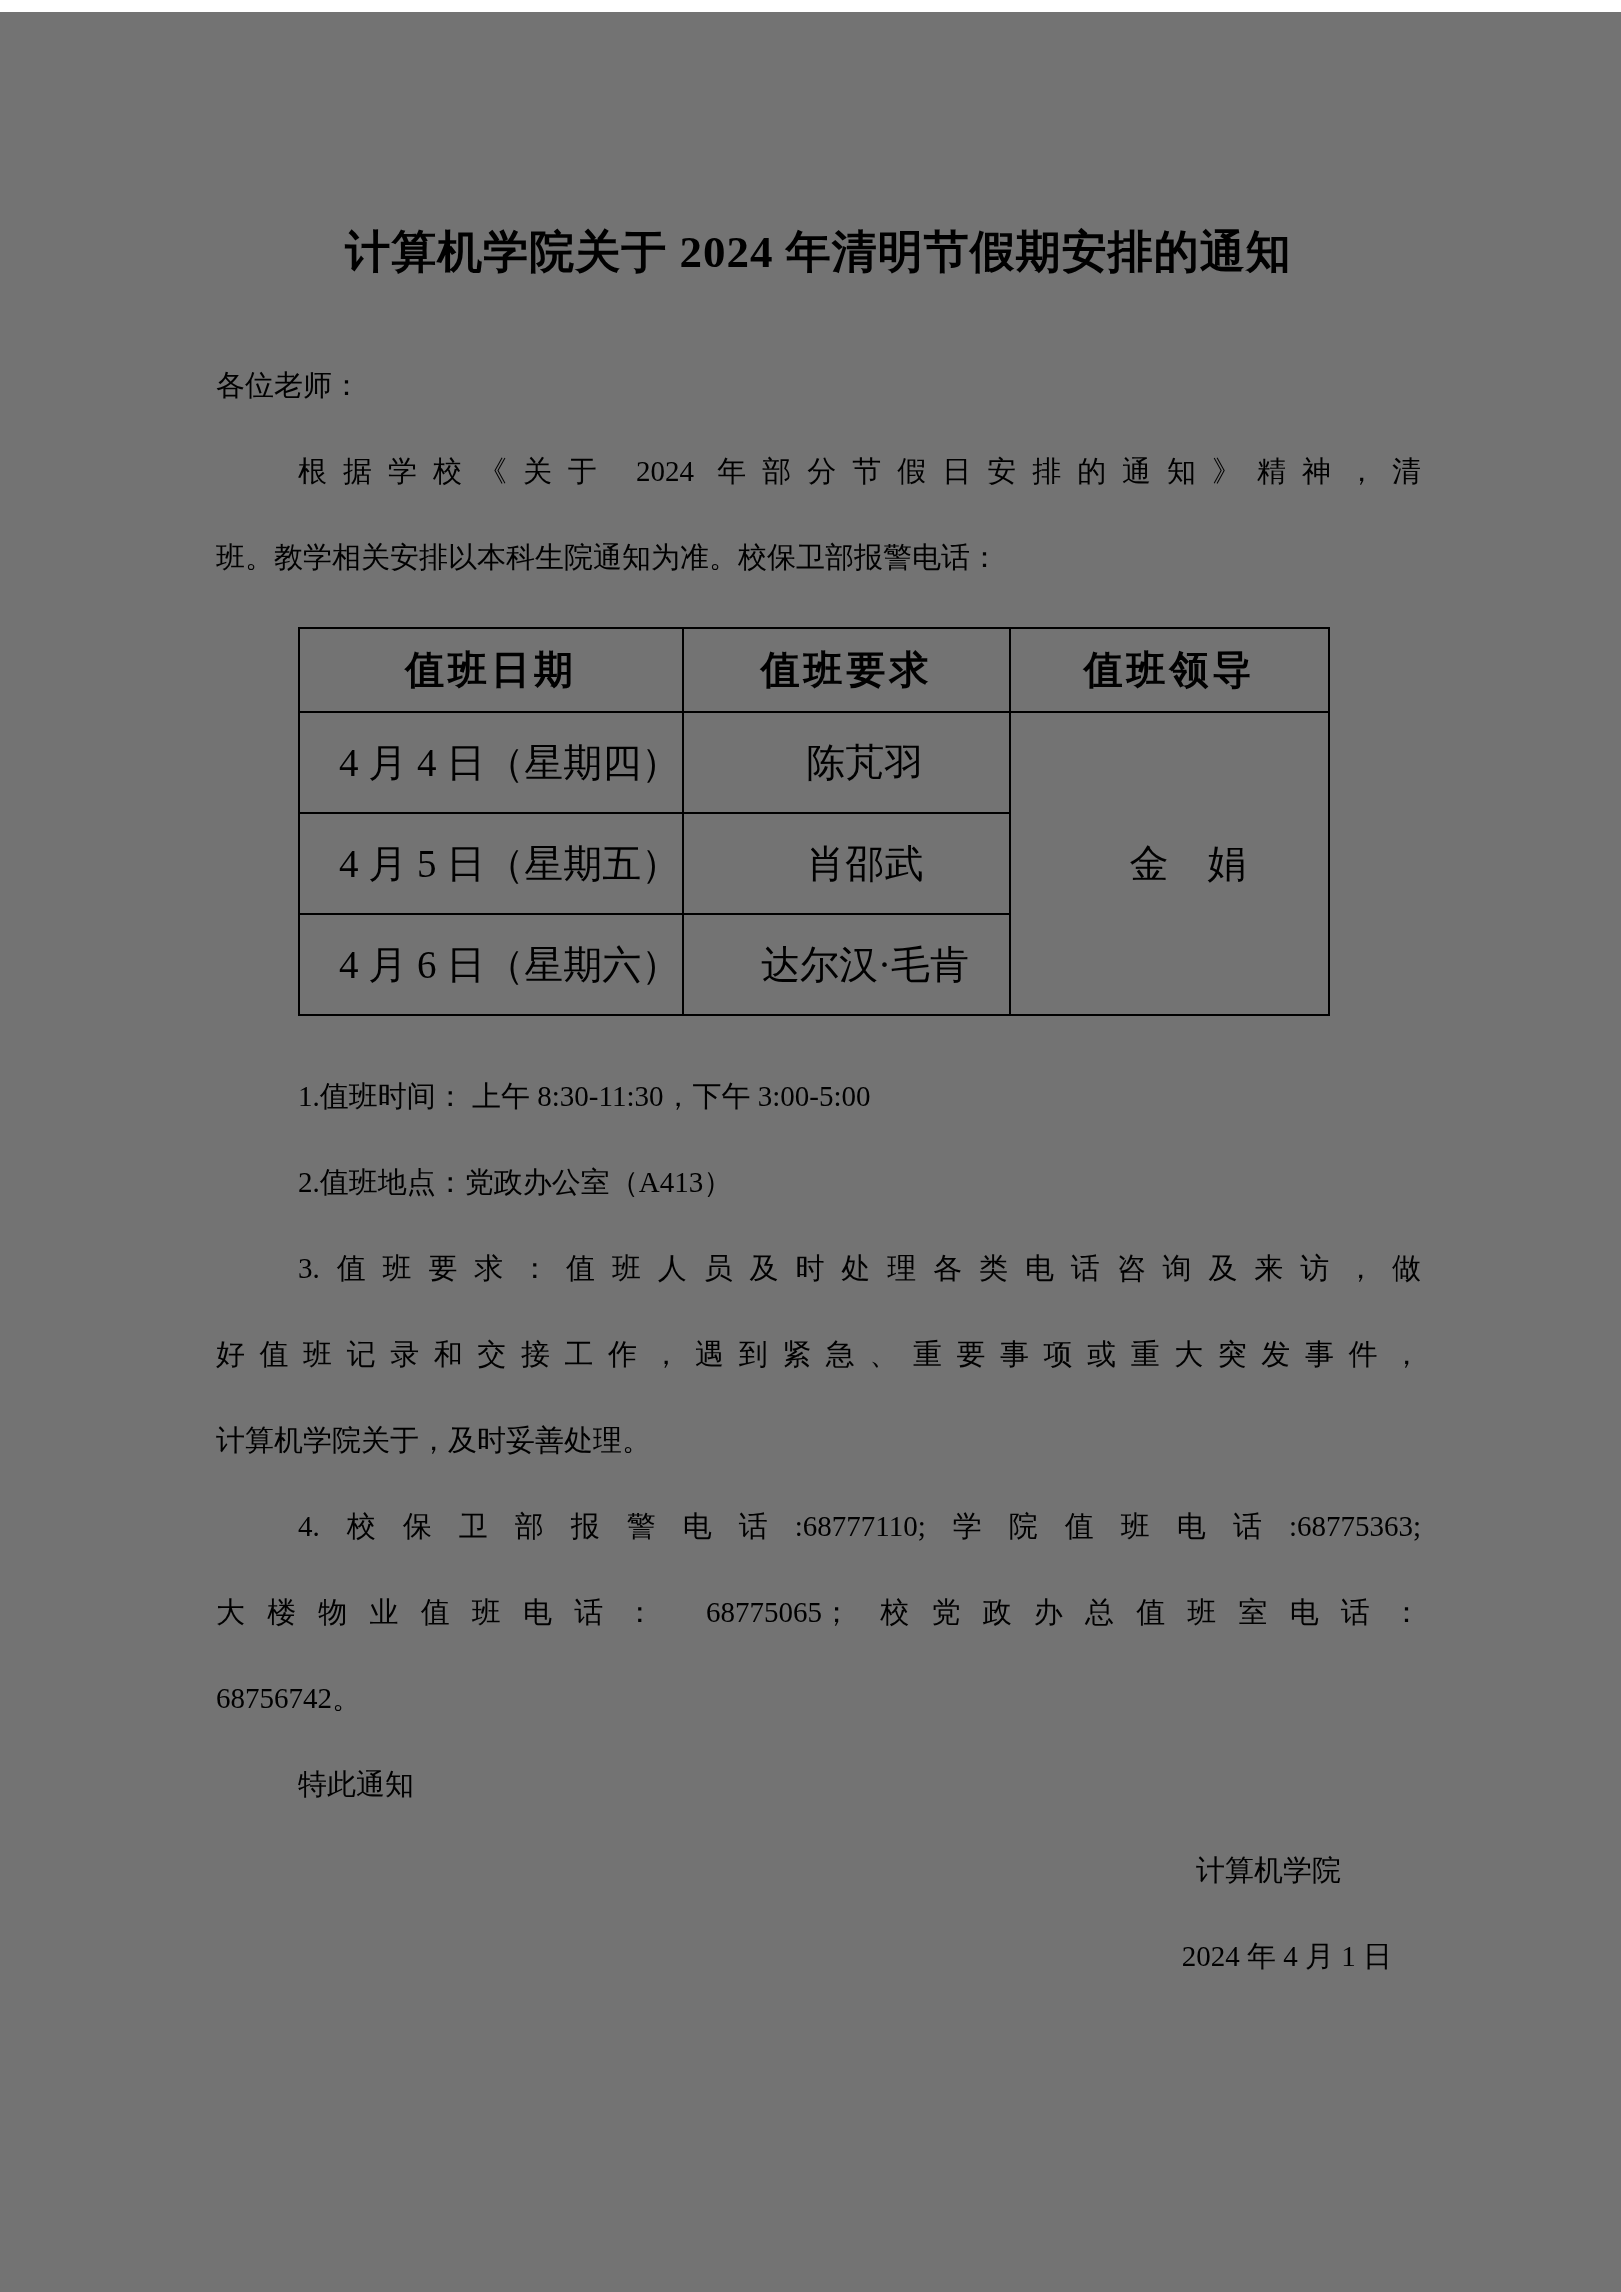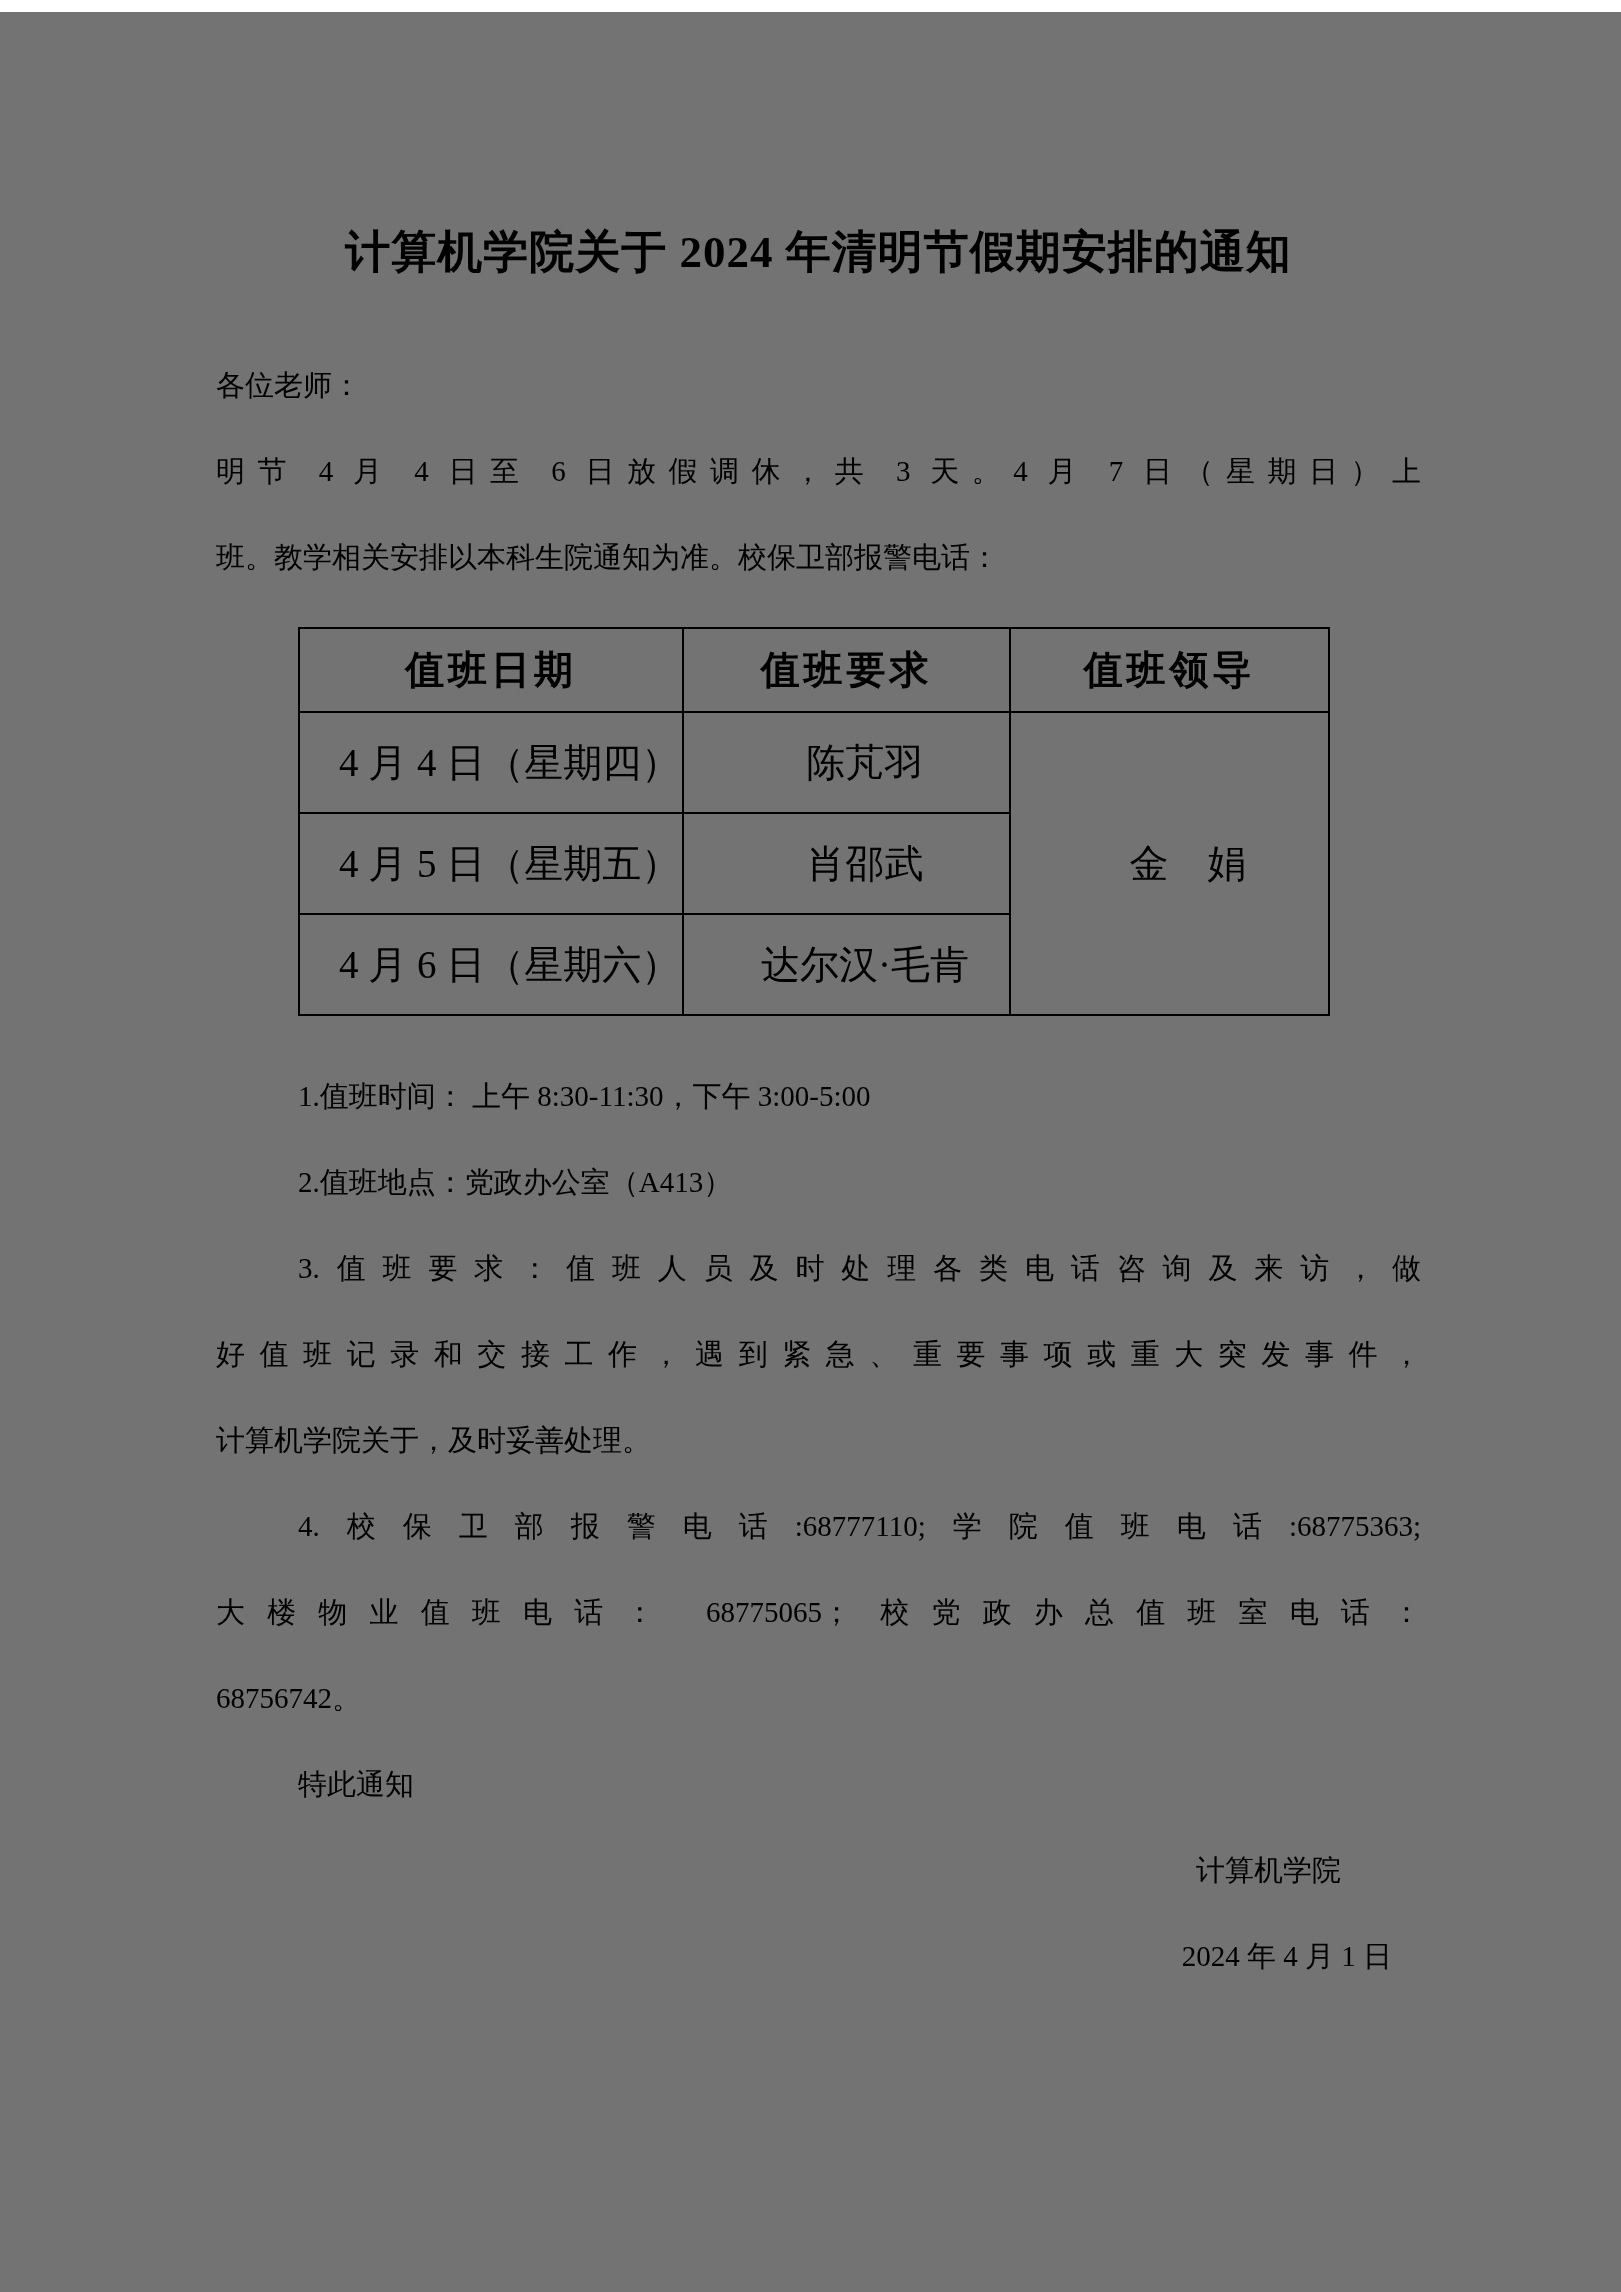--- a/index.html
+++ b/index.html
@@ -82,21 +82,21 @@
 </head>
 <body>
 
 <div class="page">
 
   <div class="doc-title">计算机学院关于 2024 年清明节假期安排的通知</div>
 
   <div class="bodyline salutation">各位老师：</div>
 
   <div>
-    <div class="bodyline justify">明节 4 月 4 日至 6 日放假调休，共 3 天。4 月 7 日（星期日）上</div>
+    <div class="bodyline indent justify">根据学校《关于 2024 年部分节假日安排的通知》精神，清</div>
     <div class="bodyline">班。教学相关安排以本科生院通知为准。校保卫部报警电话：</div>
   </div>
 
   <table class="duty">
     <colgroup>
         <col class="c1">
         <col class="c2">
         <col class="c3">
       </colgroup>
     <tbody>

